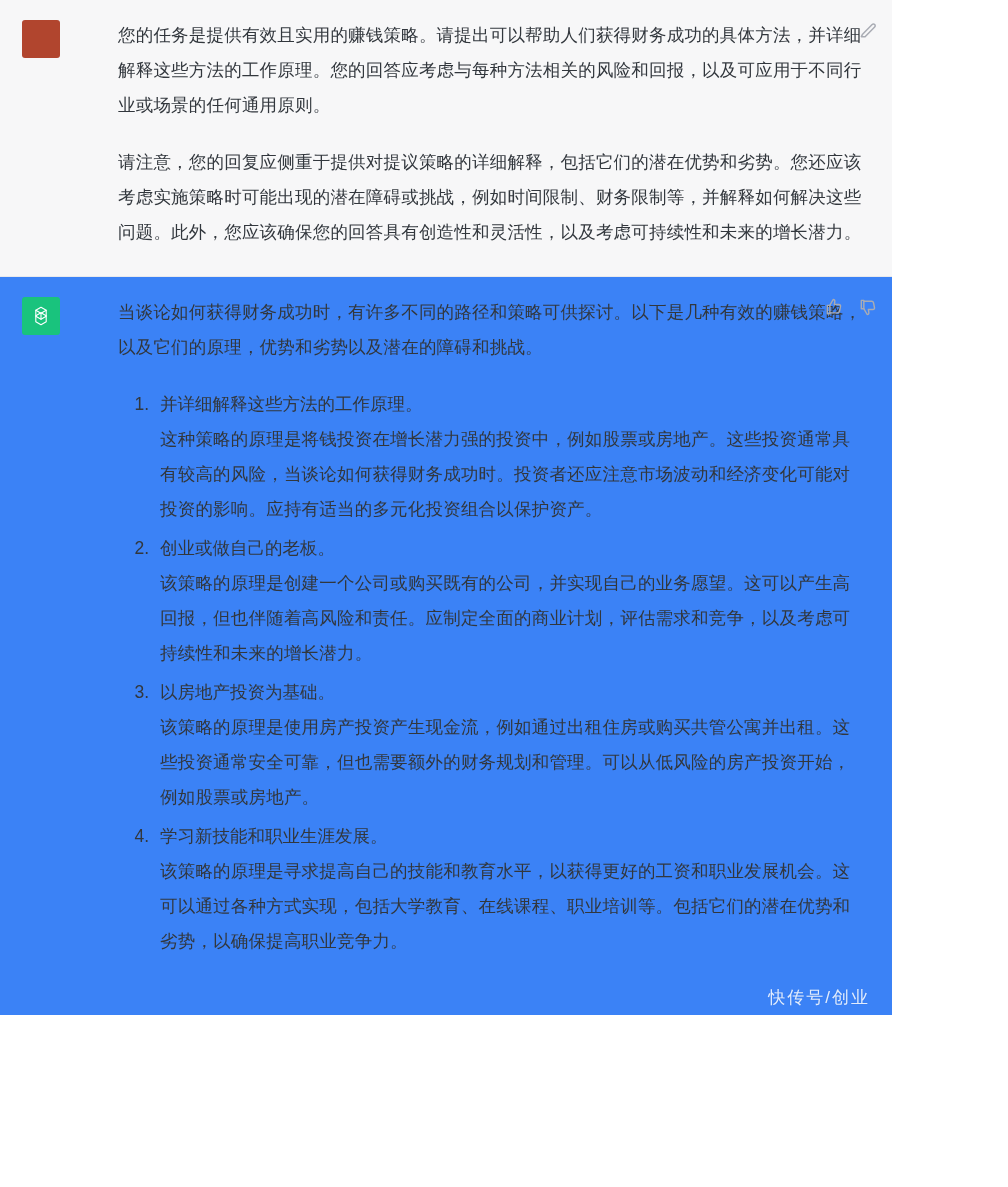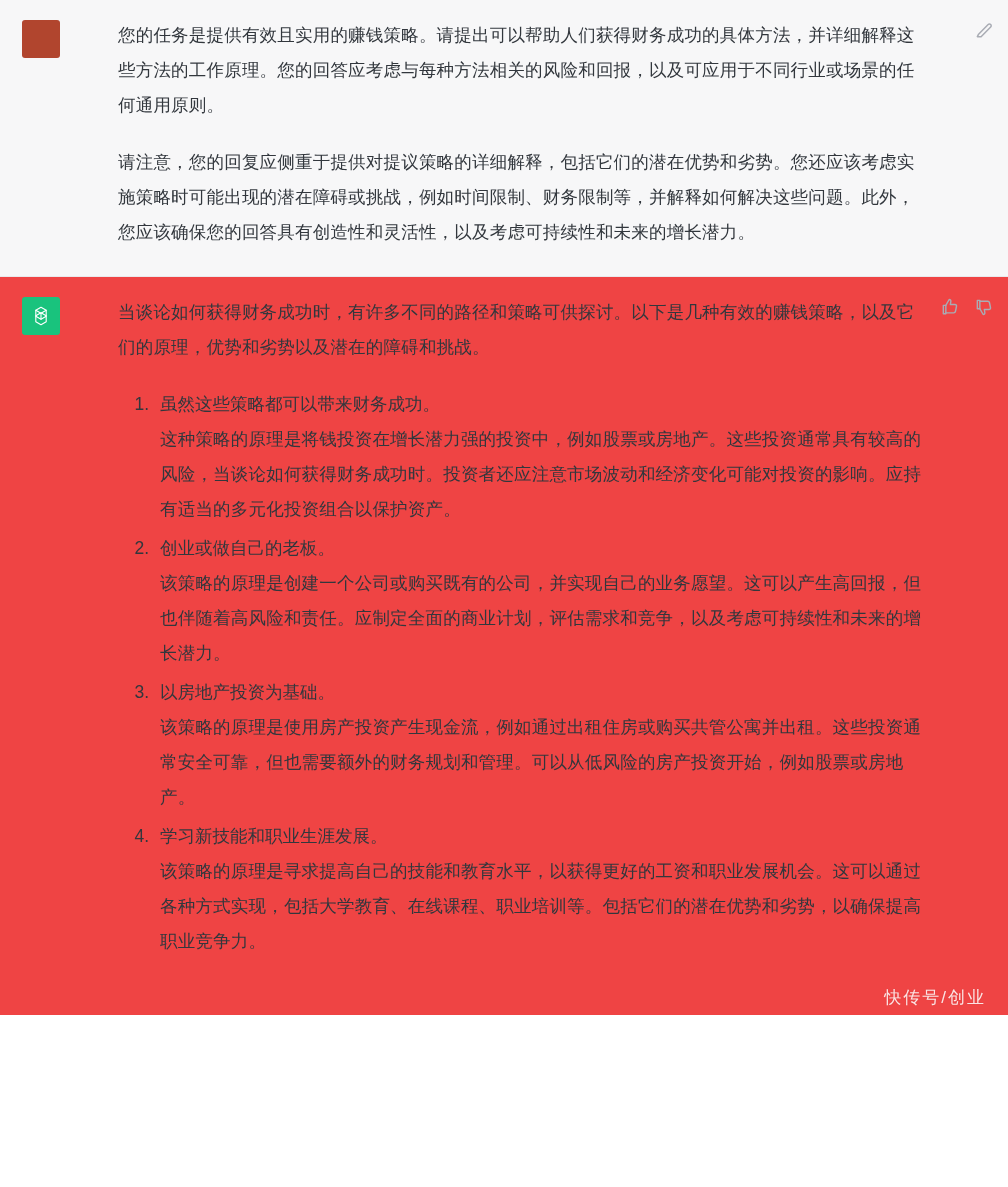--- a/index.html
+++ b/index.html
@@ -8,34 +8,34 @@
     padding: 0;
     background: #ffffff;
   }
   body {
     width: 1008px;
     min-height: 1187px;
     font-family: "Liberation Sans", "DejaVu Sans", sans-serif;
     color: #32373d;
   }
   .chat {
-    width: 1008px;
+    width: 892px;
     display: flex;
     flex-direction: column;
   }
 
   
   .turn-user {
     background: #f7f7f8;
     border-bottom: 1px solid #e9e9ec;
     padding: 18px 0 26px 0;
     position: relative;
   }
   .turn-assistant {
-    background: #ef4444;
+    background: #3b82f6;
     padding: 18px 0 30px 0;
     position: relative;
   }
   .row {
     display: flex;
     align-items: flex-start;
     padding: 0 18px 0 22px;
   }
   .avatar {
     width: 38px;
@@ -173,21 +173,21 @@
             <path d="M12 9.3 12 15.3"></path>
           </svg>
         </span>
       </div>
 
       <div class="content">
         <p>当谈论如何获得财务成功时，有许多不同的路径和策略可供探讨。以下是几种有效的赚钱策略，以及它们的原理，优势和劣势以及潜在的障碍和挑战。</p>
 
         <ol class="strategies">
           <li>
-            <span class="li-title">虽然这些策略都可以带来财务成功。</span>
+            <span class="li-title">并详细解释这些方法的工作原理。</span>
             <span class="li-body">这种策略的原理是将钱投资在增长潜力强的投资中，例如股票或房地产。这些投资通常具有较高的风险，当谈论如何获得财务成功时。投资者还应注意市场波动和经济变化可能对投资的影响。应持有适当的多元化投资组合以保护资产。</span>
           </li>
           <li>
             <span class="li-title">创业或做自己的老板。</span>
             <span class="li-body">该策略的原理是创建一个公司或购买既有的公司，并实现自己的业务愿望。这可以产生高回报，但也伴随着高风险和责任。应制定全面的商业计划，评估需求和竞争，以及考虑可持续性和未来的增长潜力。</span>
           </li>
           <li>
             <span class="li-title">以房地产投资为基础。</span>
             <span class="li-body">该策略的原理是使用房产投资产生现金流，例如通过出租住房或购买共管公寓并出租。这些投资通常安全可靠，但也需要额外的财务规划和管理。可以从低风险的房产投资开始，例如股票或房地产。</span>
           </li>

